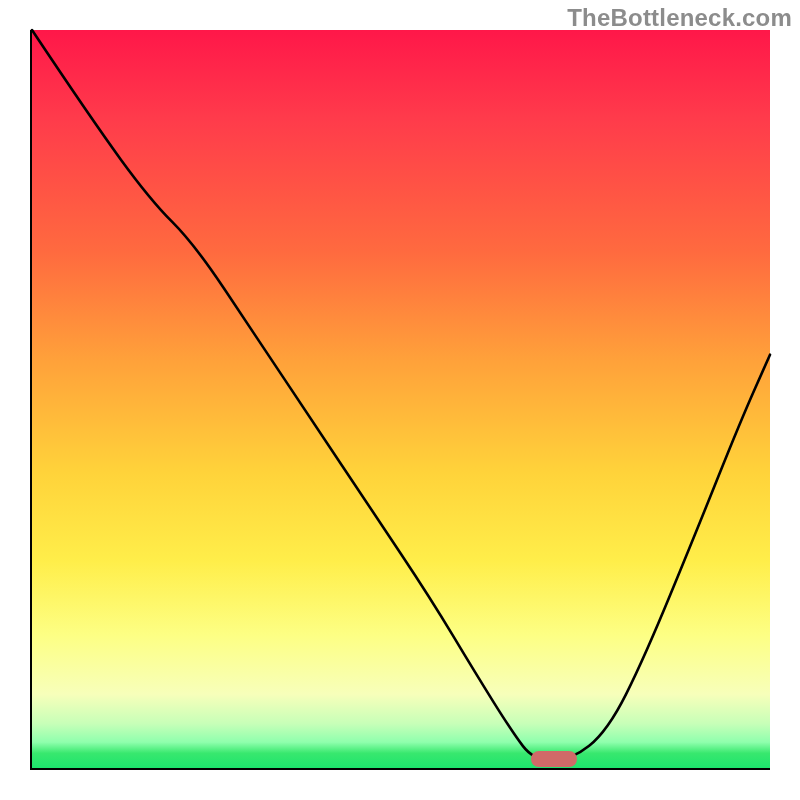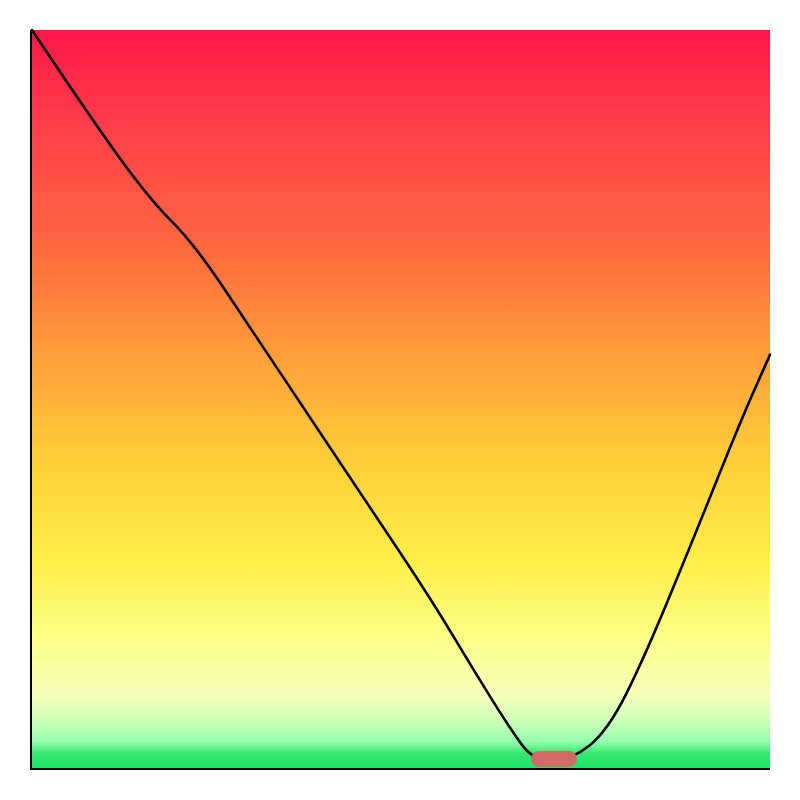--- a/index.html
+++ b/index.html
@@ -70,20 +70,21 @@
     font-weight: 600;
     color: #8c8c8c;
     letter-spacing: 0.2px;
   }
 </style>
 </head>
 <body>
 
 <div class="chart-container">
 
+  <div class="watermark">TheBottleneck.com</div>
 
   <div class="plot-area">
     <div class="gradient-bg"></div>
 
     <svg class="curve-svg" viewBox="0 0 740 740" preserveAspectRatio="none">
       <path fill="none" stroke="#000" stroke-width="2.6" stroke-linejoin="round" stroke-linecap="round" d="M 0.0 0.0 Q 59.2 88.8 88.8 129.5 Q 118.4 170.2 140.6 192.4 Q 162.8 214.6 192.4 259.0 Q 222.0 303.4 251.6 347.8 Q 281.2 392.2 310.8 436.6 Q 340.4 481.0 370.0 525.4 Q 399.6 569.8 421.8 606.8 Q 444.0 643.8 462.5 673.4 Q 481.0 703.0 492.1 717.8 Q 503.2 732.6 521.7 732.6 Q 540.2 732.6 558.7 717.8 Q 577.2 703.0 595.7 666.0 Q 614.2 629.0 640.1 566.1 Q 666.0 503.2 688.2 447.7 Q 710.4 392.2 725.2 358.9 T 740.0 325.6"></path>
     </svg>
 
     <div class="marker" style="left: 521.7px; top: 728.9px; background: rgb(208, 106, 104);"></div>
   </div>

